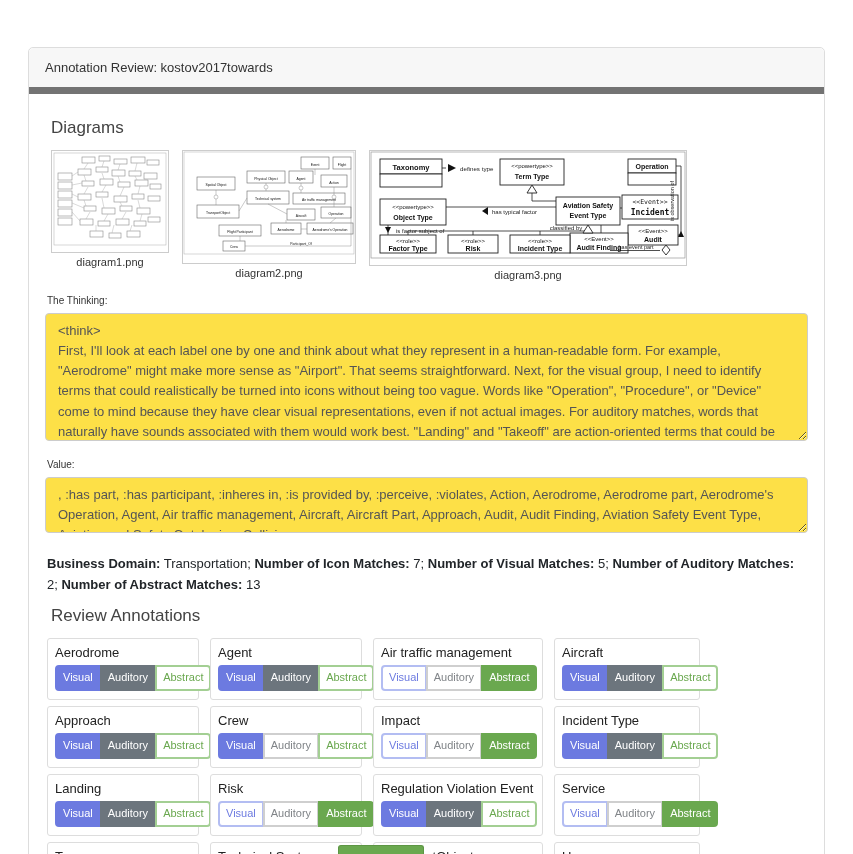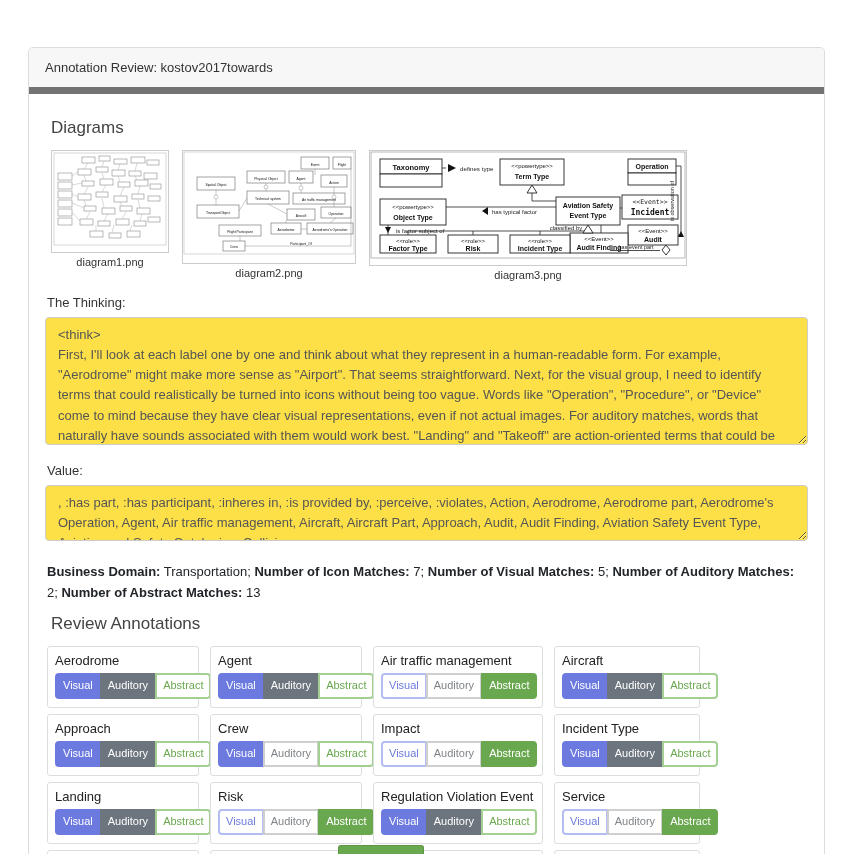--- a/index.html
+++ b/index.html
@@ -7,21 +7,21 @@
     font-family: "Liberation Sans", sans-serif; color: #333; }
   .page-card { margin: 47px 28px 0 28px; border: 1px solid #ddd; border-radius: 5px; background:#fff; }
   .card-header { background: #f7f7f7; border-bottom: 7px solid #737373; border-radius: 5px 5px 0 0;
     padding: 12px 16px; font-size: 13px; color: #333; }
   .card-body { padding: 18px 16px 16px 16px; }
   .section-heading { font-size: 17px; font-weight: 400; color: #444; margin: 6px 0 12px 6px; }
   .thumbs { display: flex; align-items: flex-start; gap: 13px; margin: 0 0 10px 6px; }
   .thumb { display: flex; flex-direction: column; align-items: center; }
   .thumb .imgbox { border: 1px solid #ccc; background: #fff; }
   .thumb .cap { font-size: 11px; color: #333; margin-top: 3px; text-align: center; }
-  .field-label { font-size: 13px; color: #333; margin: 14px 0 7px 2px; }
+  .field-label { font-size: 10px; color: #333; margin: 14px 0 7px 2px; }
   textarea.ta { width: 100%; border: 1px solid #ccc; border-radius: 4px; padding: 7px 12px;
     font-family: "Liberation Sans", sans-serif; font-size: 13px; line-height: 1.55; color: #555;
     overflow: hidden; resize: both; background: #fde047; }
   .ta-think { height: 128px; }
   .ta-value { height: 56px; }
   .summary { font-size: 13px; color: #212529; line-height: 1.65; margin: 16px 0 10px 2px; }
   .summary b { font-weight: 700; }
   .annot-grid { display: grid; grid-template-columns: 152px 152px 170px 146px; gap: 6px 11px; margin-left: 2px; }
   .annot-card { border: 1px solid #ddd; border-radius: 3px; background: #fff; padding: 6px 7px 8px 7px; }
   .annot-term { font-size: 13px; color: #222; margin-bottom: 5px; white-space: nowrap; overflow: hidden; }

